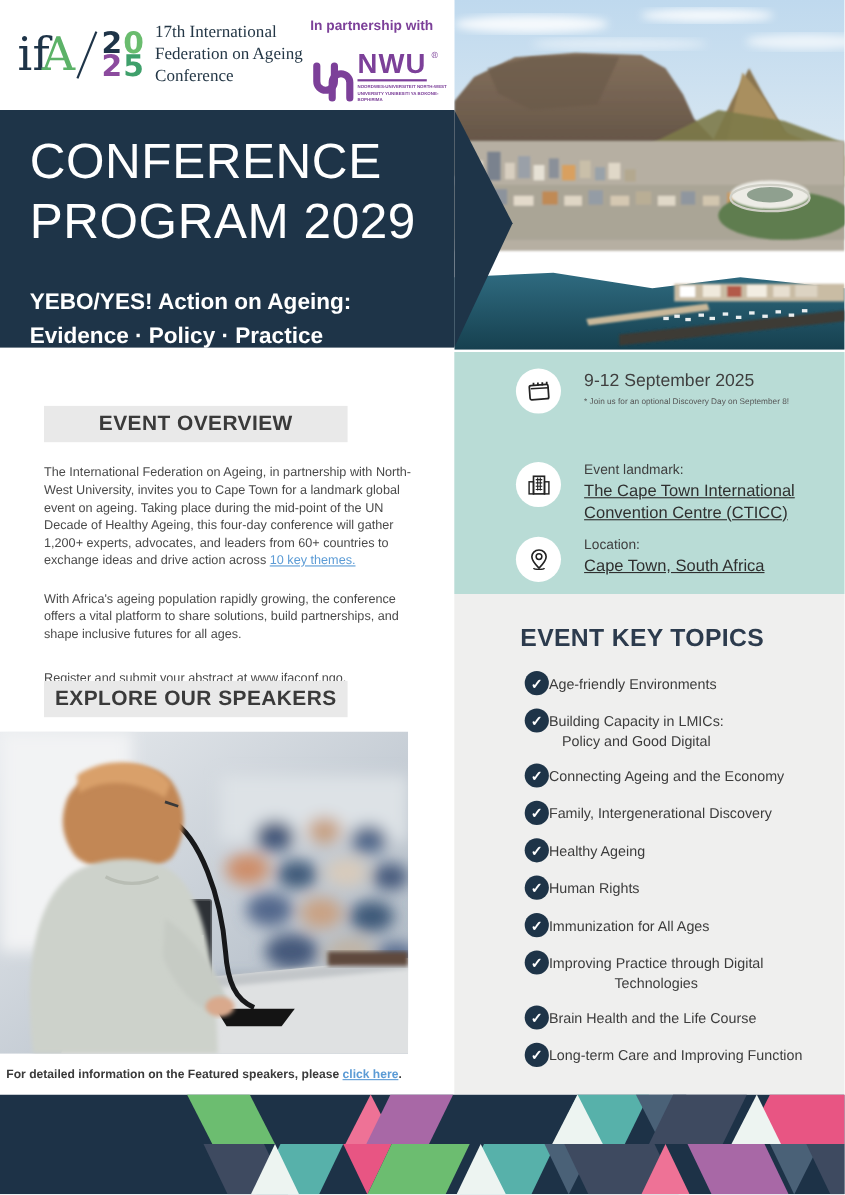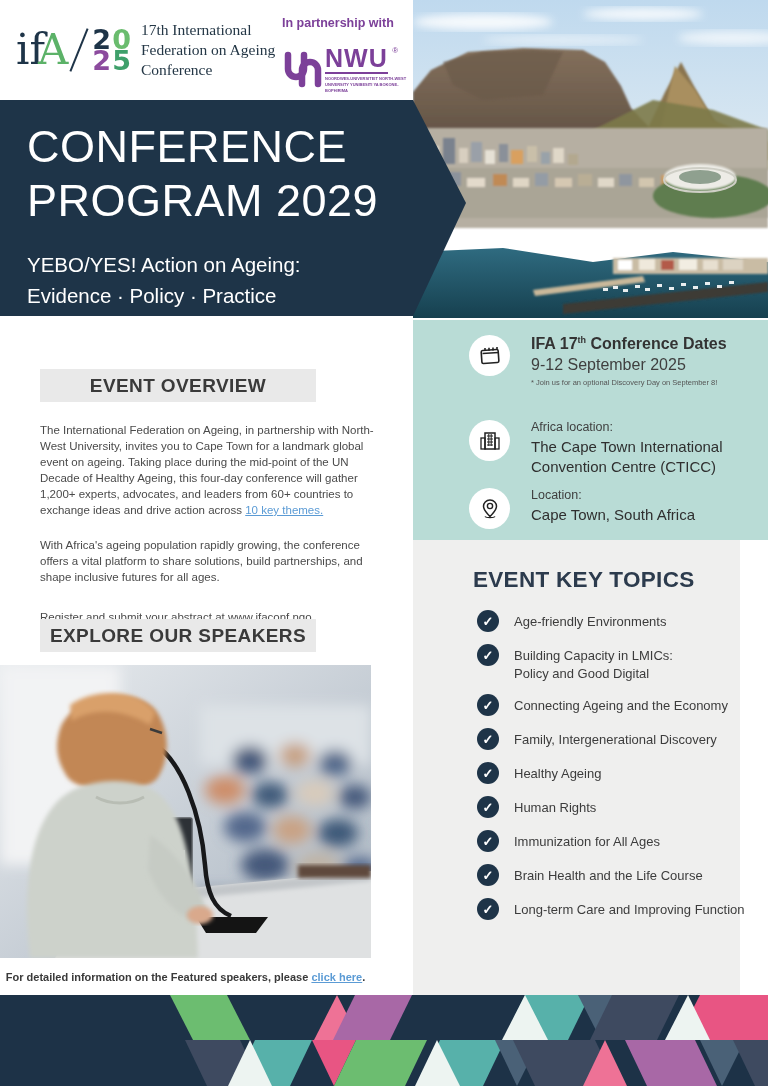--- a/index.html
+++ b/index.html
@@ -12,32 +12,32 @@
   .ifa-if{color:#1E3448;}
   .ifa-a{color:#5CB268;margin-left:-7px;}
   .logo-slash{width:2px;height:46px;background:#1E3448;transform:rotate(22deg);margin:0 12px 0 10px;}
   .year-grid{display:grid;grid-template-columns:auto auto;column-gap:1px;line-height:.8;
              font-family:"DejaVu Sans",sans-serif;font-weight:800;font-size:27px;margin-right:10px;}
   .y0{color:#1E3448}.y1{color:#6ABC6E}.y2{color:#8C4B9E}.y3{color:#3FA06B}
   .org-text{font-family:"Liberation Serif",serif;font-size:15.5px;line-height:1.3;color:#243746;}
 
   .partner{position:absolute;left:282px;top:16px;width:130px;}
   .partner-label{color:#7C4099;font-size:12.5px;font-weight:600;margin-bottom:16px;}
-  .partner-mark{display:flex;align-items:center;gap:1px;}
+  .partner-mark{display:flex;align-items:flex-end;gap:1px;}
   .nwu-text-col{display:flex;flex-direction:column;}
   .nwu-acronym{color:#7C4099;font-size:25px;font-weight:700;letter-spacing:1px;line-height:1;
                border-bottom:2px solid #7C4099;padding-bottom:1px;display:inline-block;}
   .nwu-reg{color:#7C4099;font-size:8px;vertical-align:top;}
   .nwu-sub{width:82px;font-size:4px;line-height:1.5;color:#7C4099;font-weight:700;margin-top:2px;}
 
   
   .banner{position:absolute;left:0;top:100px;width:413px;height:216px;background:#1E3448;
           color:#fff;box-sizing:border-box;padding:20px 0 0 27px;}
   .banner-title{font-size:45px;font-weight:400;letter-spacing:.5px;line-height:1.2;}
-  .banner-sub{margin-top:22px;font-size:20.5px;font-weight:400;line-height:1.5;}
+  .banner-sub{margin-top:32px;font-size:20.5px;font-weight:700;line-height:1.5;}
   .banner-chevron{position:absolute;left:413px;top:100px;width:58px;height:216px;}
 
   
   .photo-capetown{position:absolute;left:413px;top:0;width:355px;height:318px;}
   .photo-speaker{position:absolute;left:0;top:665px;width:371px;height:293px;}
 
   
   .h-box{position:absolute;left:40px;width:276px;height:33px;background:#E9E9E9;
          display:flex;align-items:center;justify-content:center;
          font-size:19px;font-weight:700;color:#3A3A3A;letter-spacing:.4px;}
@@ -52,28 +52,28 @@
   .teal-card{position:absolute;left:413px;top:320px;width:355px;height:220px;background:#B9DCD6;}
   .info-row{position:absolute;left:56px;display:flex;gap:21px;}
   #row-dates{top:15px;} #row-venue{top:100px;} #row-city{top:168px;}
   .icon-circle{width:41px;height:41px;border-radius:50%;background:#fff;flex:0 0 41px;
                display:flex;align-items:center;justify-content:center;}
   .info-title{font-size:16px;font-weight:600;color:#333;}
   .info-title sup{font-size:9px;}
   .info-value-lg{font-size:16px;color:#3F3F3F;margin-top:3px;}
   .info-note{font-size:7.5px;color:#555;margin-top:4px;}
   .info-label{font-size:12.5px;color:#3F3F3F;}
-  .info-value{font-size:15px;color:#2F2F2F;margin-top:3px;line-height:1.3;width:210px;}
-
-  
-  .gray-panel{position:absolute;left:413px;top:540px;width:327px;height:455px;background:#EFEFEE;}
+  .info-value{font-size:15px;color:#2F2F2F;margin-top:3px;line-height:1.3;width:210px;text-decoration:underline;}
+
+  
+  .gray-panel{position:absolute;left:413px;top:540px;width:355px;height:455px;background:#EFEFEE;}
   .topics-heading{position:absolute;left:60px;top:27px;font-size:22.5px;font-weight:700;
                   color:#2C3B4D;letter-spacing:.3px;}
   .topic-list{position:absolute;left:64px;top:70px;width:280px;}
-  .topic-item{display:flex;gap:15px;margin-bottom:12px;align-items:flex-start;}
+  .topic-item{display:flex;margin-bottom:12px;align-items:flex-start;text-align:center;}
   .check{width:22px;height:22px;border-radius:50%;background:#1E3448;flex:0 0 22px;
          display:flex;align-items:center;justify-content:center;color:#fff;
          font-size:13px;font-weight:700;}
   .check::after{content:"✓";}
   .topic-label{font-size:13px;color:#3C3C3C;line-height:1.35;white-space:pre-line;padding-top:3px;}
 
   
   .footer{position:absolute;left:0;top:995px;width:768px;height:91px;}
 </style>
 </head>
@@ -305,42 +305,41 @@
         <svg width="24" height="24" viewBox="0 0 24 24">
           <rect x="3.5" y="6" width="17" height="13" rx="1.5" fill="none" stroke="#222" stroke-width="1.6" transform="rotate(-4 12 12)"></rect>
           <line x1="4.5" y1="9.5" x2="20.5" y2="8.5" stroke="#222" stroke-width="1.4"></line>
           <line x1="7" y1="4" x2="7" y2="7" stroke="#222" stroke-width="1.6"></line>
           <line x1="11" y1="3.7" x2="11" y2="6.7" stroke="#222" stroke-width="1.6"></line>
           <line x1="15" y1="3.4" x2="15" y2="6.4" stroke="#222" stroke-width="1.6"></line>
           <line x1="19" y1="3.1" x2="19" y2="6.1" stroke="#222" stroke-width="1.6"></line>
         </svg>
       </div>
       <div>
-        <div class="info-title"><span>IFA 17</span><sup>th</sup><span> Conference Dates</span></div>
         <div class="info-value-lg">9-12 September 2025</div>
         <div class="info-note">* Join us for an optional Discovery Day on September 8!</div>
       </div>
     </div>
 
     <div class="info-row" id="row-venue">
       <div class="icon-circle">
         <svg width="24" height="24" viewBox="0 0 24 24">
           <rect x="7" y="4" width="10" height="16" fill="none" stroke="#222" stroke-width="1.5"></rect>
           <rect x="3" y="9" width="4" height="11" fill="none" stroke="#222" stroke-width="1.3"></rect>
           <rect x="17" y="9" width="4" height="11" fill="none" stroke="#222" stroke-width="1.3"></rect>
           <line x1="9" y1="7" x2="15" y2="7" stroke="#222" stroke-width="1"></line>
           <line x1="9" y1="10" x2="15" y2="10" stroke="#222" stroke-width="1"></line>
           <line x1="9" y1="13" x2="15" y2="13" stroke="#222" stroke-width="1"></line>
           <line x1="9" y1="16" x2="15" y2="16" stroke="#222" stroke-width="1"></line>
           <line x1="10.8" y1="5" x2="10.8" y2="17" stroke="#222" stroke-width="1"></line>
           <line x1="13.2" y1="5" x2="13.2" y2="17" stroke="#222" stroke-width="1"></line>
         </svg>
       </div>
       <div>
-        <div class="info-label">Africa location:</div>
+        <div class="info-label">Event landmark:</div>
         <div class="info-value">The Cape Town International Convention Centre (CTICC)</div>
       </div>
     </div>
 
     <div class="info-row" id="row-city">
       <div class="icon-circle">
         <svg width="24" height="24" viewBox="0 0 24 24">
           <path d="M12,3 C8,3 5.5,6 5.5,9.2 C5.5,13 10,17.5 12,19.5 C14,17.5 18.5,13 18.5,9.2 C18.5,6 16,3 12,3 Z" fill="none" stroke="#222" stroke-width="1.5"></path>
           <circle cx="12" cy="9" r="2.6" fill="none" stroke="#222" stroke-width="1.4"></circle>
           <path d="M7,19.5 C8,21 16,21 17,19.5" fill="none" stroke="#222" stroke-width="1.3"></path>
@@ -377,20 +376,25 @@
         <span class="check"></span>
         <span class="topic-label">Healthy Ageing</span>
         </div>
       <div class="topic-item">
         <span class="check"></span>
         <span class="topic-label">Human Rights</span>
         </div>
       <div class="topic-item">
         <span class="check"></span>
         <span class="topic-label">Immunization for All Ages</span>
+        </div>
+      <div class="topic-item">
+        <span class="check"></span>
+        <span class="topic-label">Improving Practice through Digital
+Technologies</span>
         </div>
       <div class="topic-item">
         <span class="check"></span>
         <span class="topic-label">Brain Health and the Life Course</span>
         </div>
       <div class="topic-item">
         <span class="check"></span>
         <span class="topic-label">Long-term Care and Improving Function</span>
         </div>
     </div>

